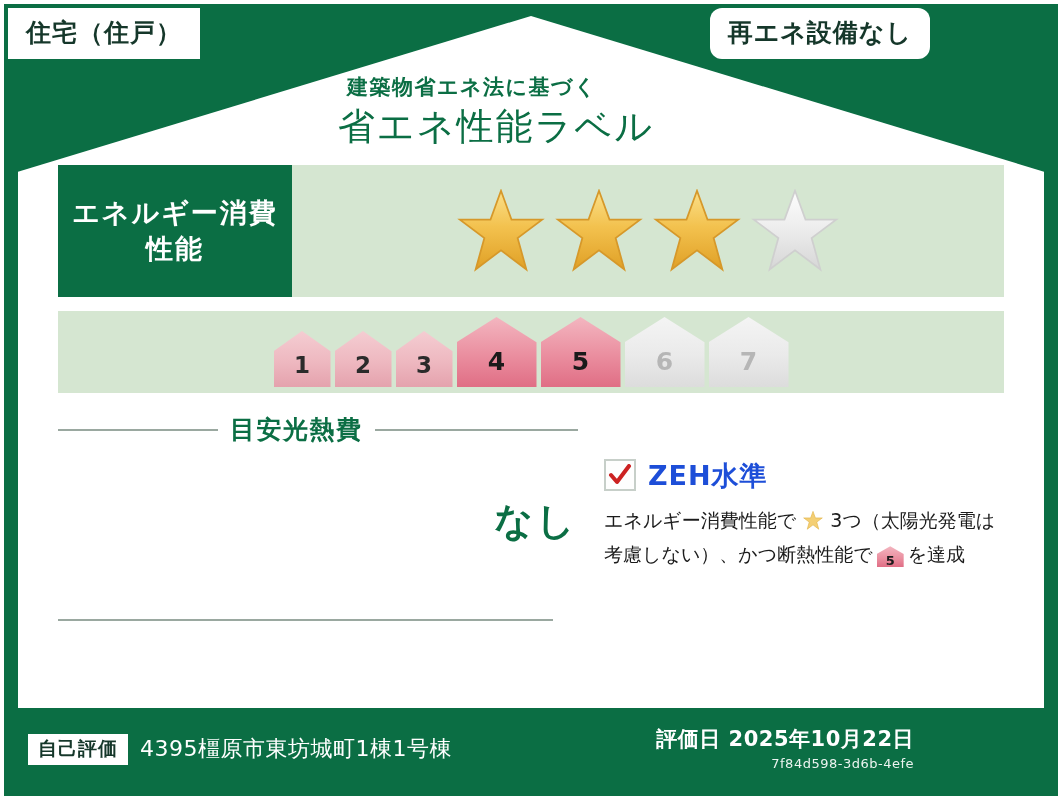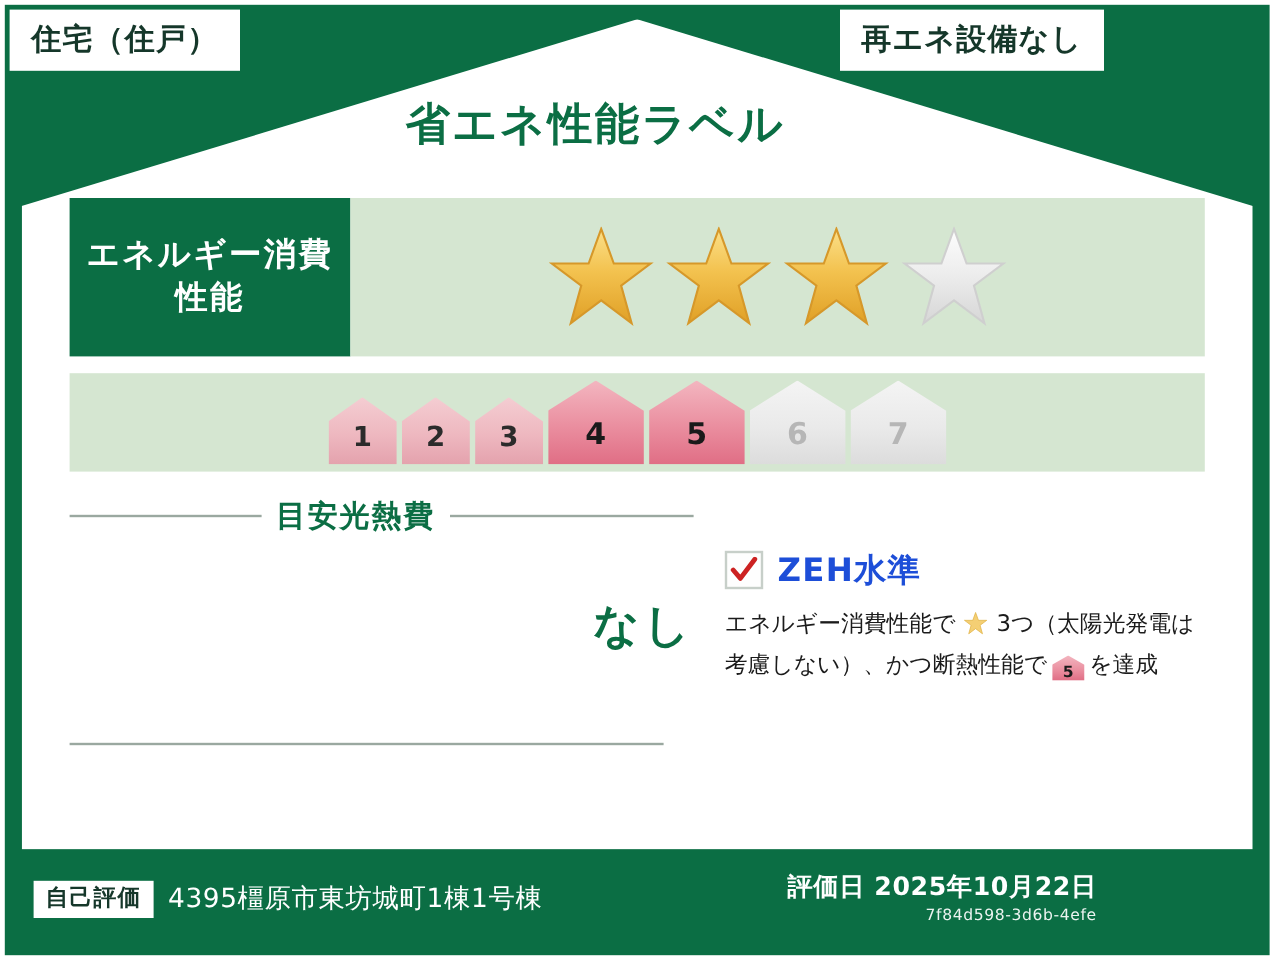--- a/index.html
+++ b/index.html
@@ -39,21 +39,21 @@
     color: #15372a;
     font-weight: bold;
     font-size: 25px;
     line-height: 1;
     padding: 12px 18px 14px 18px;
     letter-spacing: 1px;
     white-space: nowrap;
     z-index: 6;
   }
   .corner-tag.left  { left: 8px; }
-  .corner-tag.right { right: 24px; }
+  .corner-tag.right { right: 14px; border-radius: 12px; }
 
   
   .house-white {
     position: absolute;
     left: 18px;
     top: 16px;
     width: 1026px;
     height: 692px;
     background: #ffffff;
     -webkit-clip-path: polygon(0% 22.5%, 50% 0%, 100% 22.5%, 100% 100%, 0% 100%);
@@ -72,21 +72,21 @@
     z-index: 5;
   }
   .title-sub {
     font-size: 21px;
     font-weight: bold;
     letter-spacing: 1.5px;
     line-height: 1.1;
   }
   .title-main {
     font-size: 37px;
-    font-weight: bold;
+    font-weight: normal;
     letter-spacing: 2px;
     margin-top: 8px;
     line-height: 1.1;
     margin-left: 48px;
   }
 
   
   .content {
     position: absolute;
     left: 58px;
@@ -317,20 +317,21 @@
 <div id="label-root">
 
   <div class="green-frame"></div>
 
   <div class="house-white"></div>
 
   <div class="corner-tag left">住宅（住戸）</div>
   <div class="corner-tag right">再エネ設備なし</div>
 
   <div class="title-block">
+    <div class="title-sub">建築物省エネ法に基づく</div>
     <div class="title-main">省エネ性能ラベル</div>
   </div>
 
   <div class="content">
 
     <div class="metric-row" id="row-energy">
       <div class="metric-label">
         <span>エネルギー消費性能</span>
       </div>
       <div class="metric-value">

